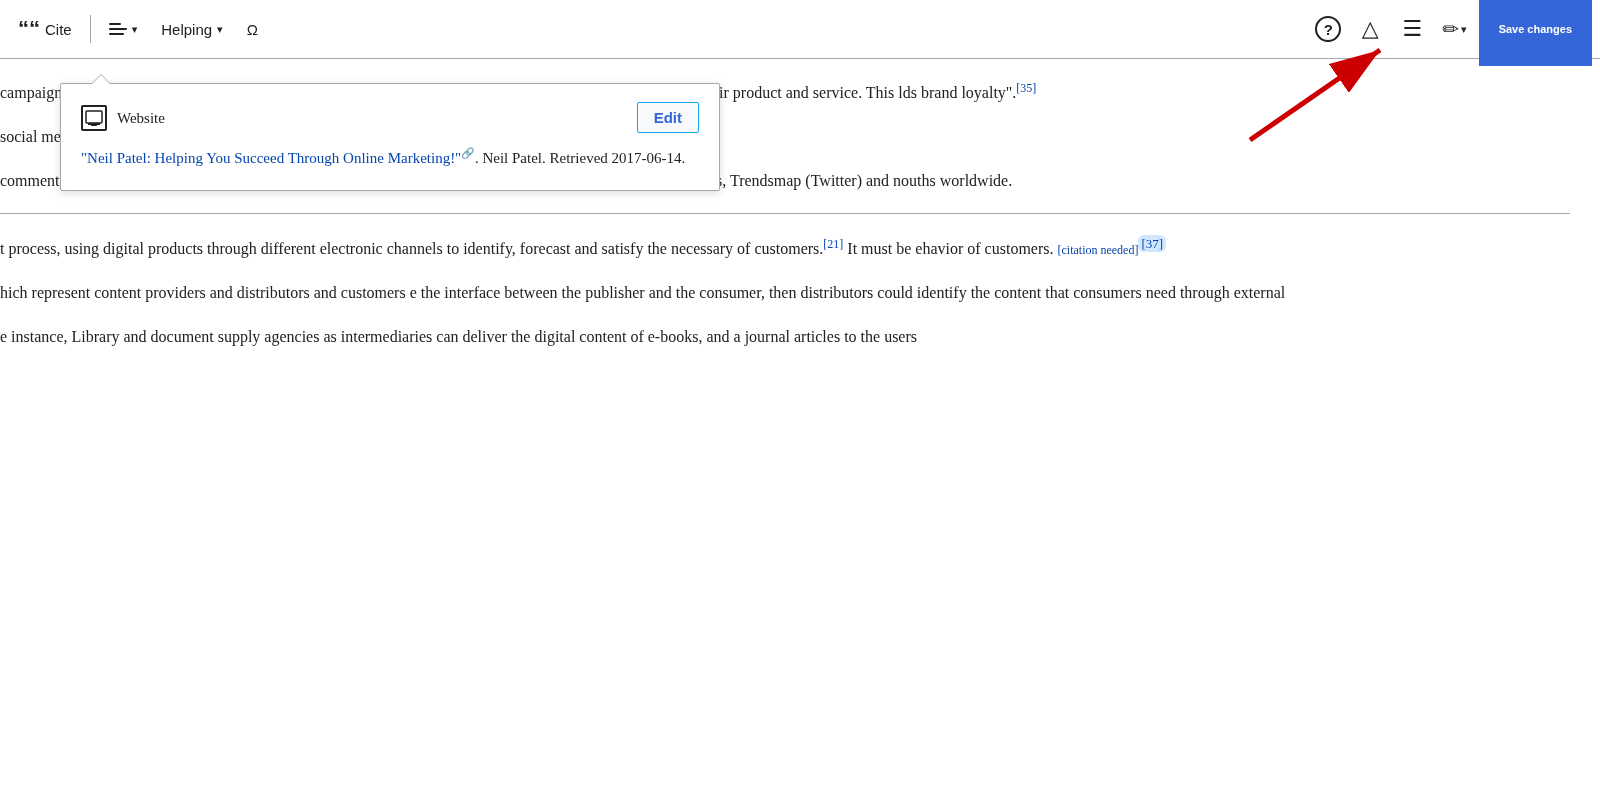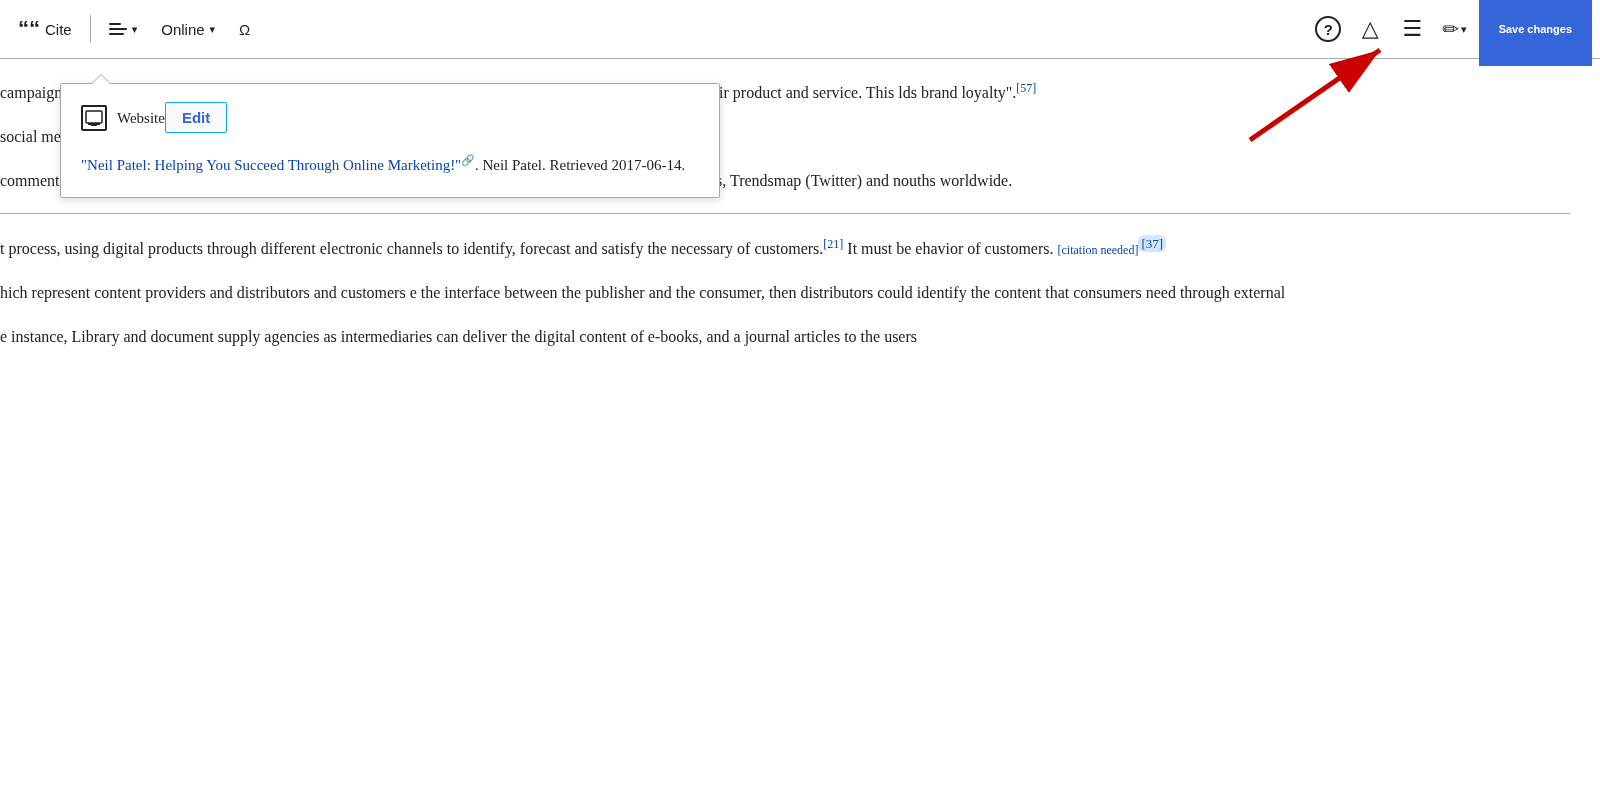--- a/index.html
+++ b/index.html
@@ -138,21 +138,22 @@
       border: 1px solid #a2a9b1;
       border-radius: 2px;
       padding: 18px 20px 20px 20px;
       z-index: 200;
       box-shadow: 0 2px 8px rgba(0,0,0,0.15);
     }
 
     .popup-header {
       display: flex;
       align-items: center;
-      margin-bottom: 19px;
+      justify-content: space-between;
+      margin-bottom: 12px;
     }
 
     .popup-type {
       display: flex;
       align-items: center;
       gap: 10px;
       font-size: 15px;
       color: #202122;
     }
 
@@ -255,21 +256,21 @@
   <button class="toolbar-btn">
     <span class="list-icon">
       <span></span>
         <span></span>
         <span></span>
     </span>
     <span class="dropdown-arrow">▾</span>
   </button>
 
   <button class="toolbar-btn">
-    <span>Online</span>
+    <span>Helping</span>
     <span class="dropdown-arrow">▾</span>
   </button>
 
   <button class="toolbar-btn">
     <span>Ω</span>
   </button>
 
   <div class="toolbar-right">
     <button class="icon-btn">
       <span style="border:2px solid #202122;border-radius:50%;width:26px;height:26px;display:flex;align-items:center;justify-content:center;font-size:15px;font-weight:bold;">?</span>
@@ -295,21 +296,21 @@
         <polygon points="0 0, 10 3.5, 0 7" fill="#cc0000"></polygon>
       </marker>
     </defs>
     <line x1="60" y1="110" x2="190" y2="20" stroke="#cc0000" stroke-width="5" marker-end="url(#arrowhead)"></line>
   </svg>
 </div>
 
 <div id="content">
 
   <p class="text-paragraph">
-    <span>campaigns are generating commentary among consumers. This helps them to come up with ways to improve their product and service. This lds brand loyalty".</span><a href="#" class="ref-link">[57]</a>
+    <span>campaigns are generating commentary among consumers. This helps them to come up with ways to improve their product and service. This lds brand loyalty".</span><a href="#" class="ref-link">[35]</a>
   </p>
 
   <p class="text-paragraph">
     <span>social media platforms and shares its ideas, consumers can be influenced or motivated to share their opinions.</span>
   </p>
 
   <p class="text-paragraph">
     <span>comments about a brand, product or service that must be targeted. Some tools can be provided by Google Trends, Trendsmap (Twitter) and nouths worldwide.</span>
   </p>
 

